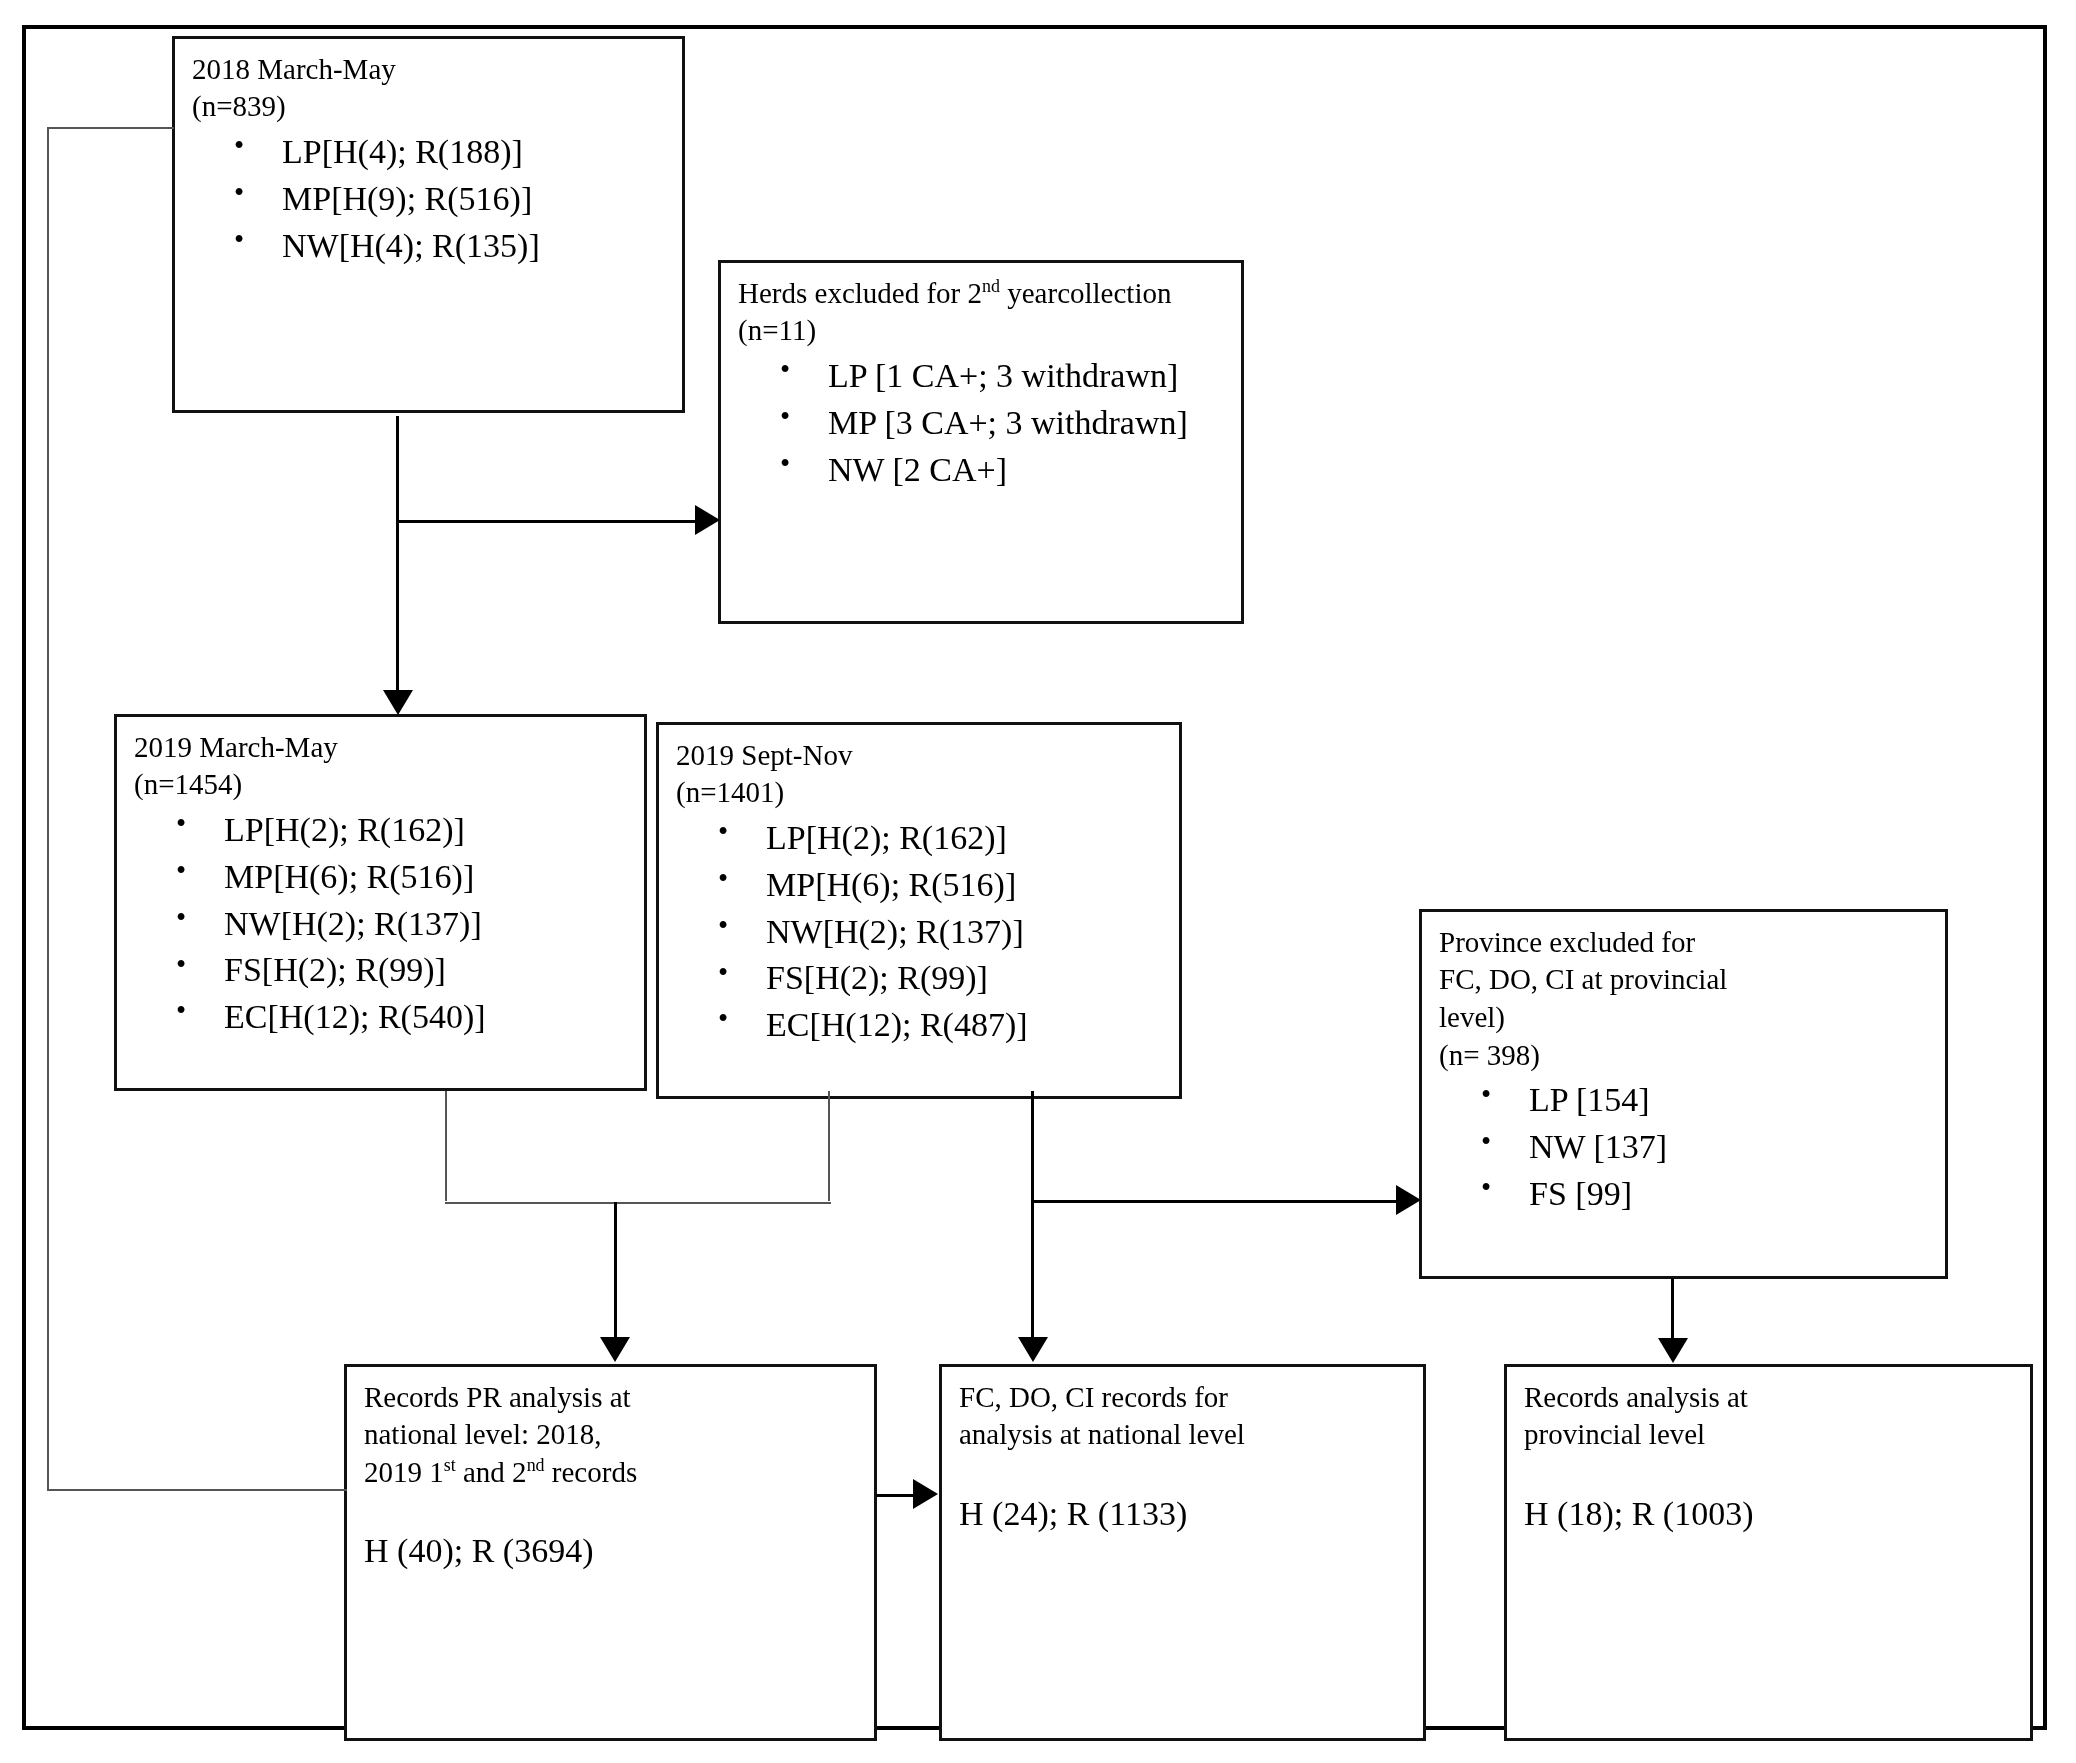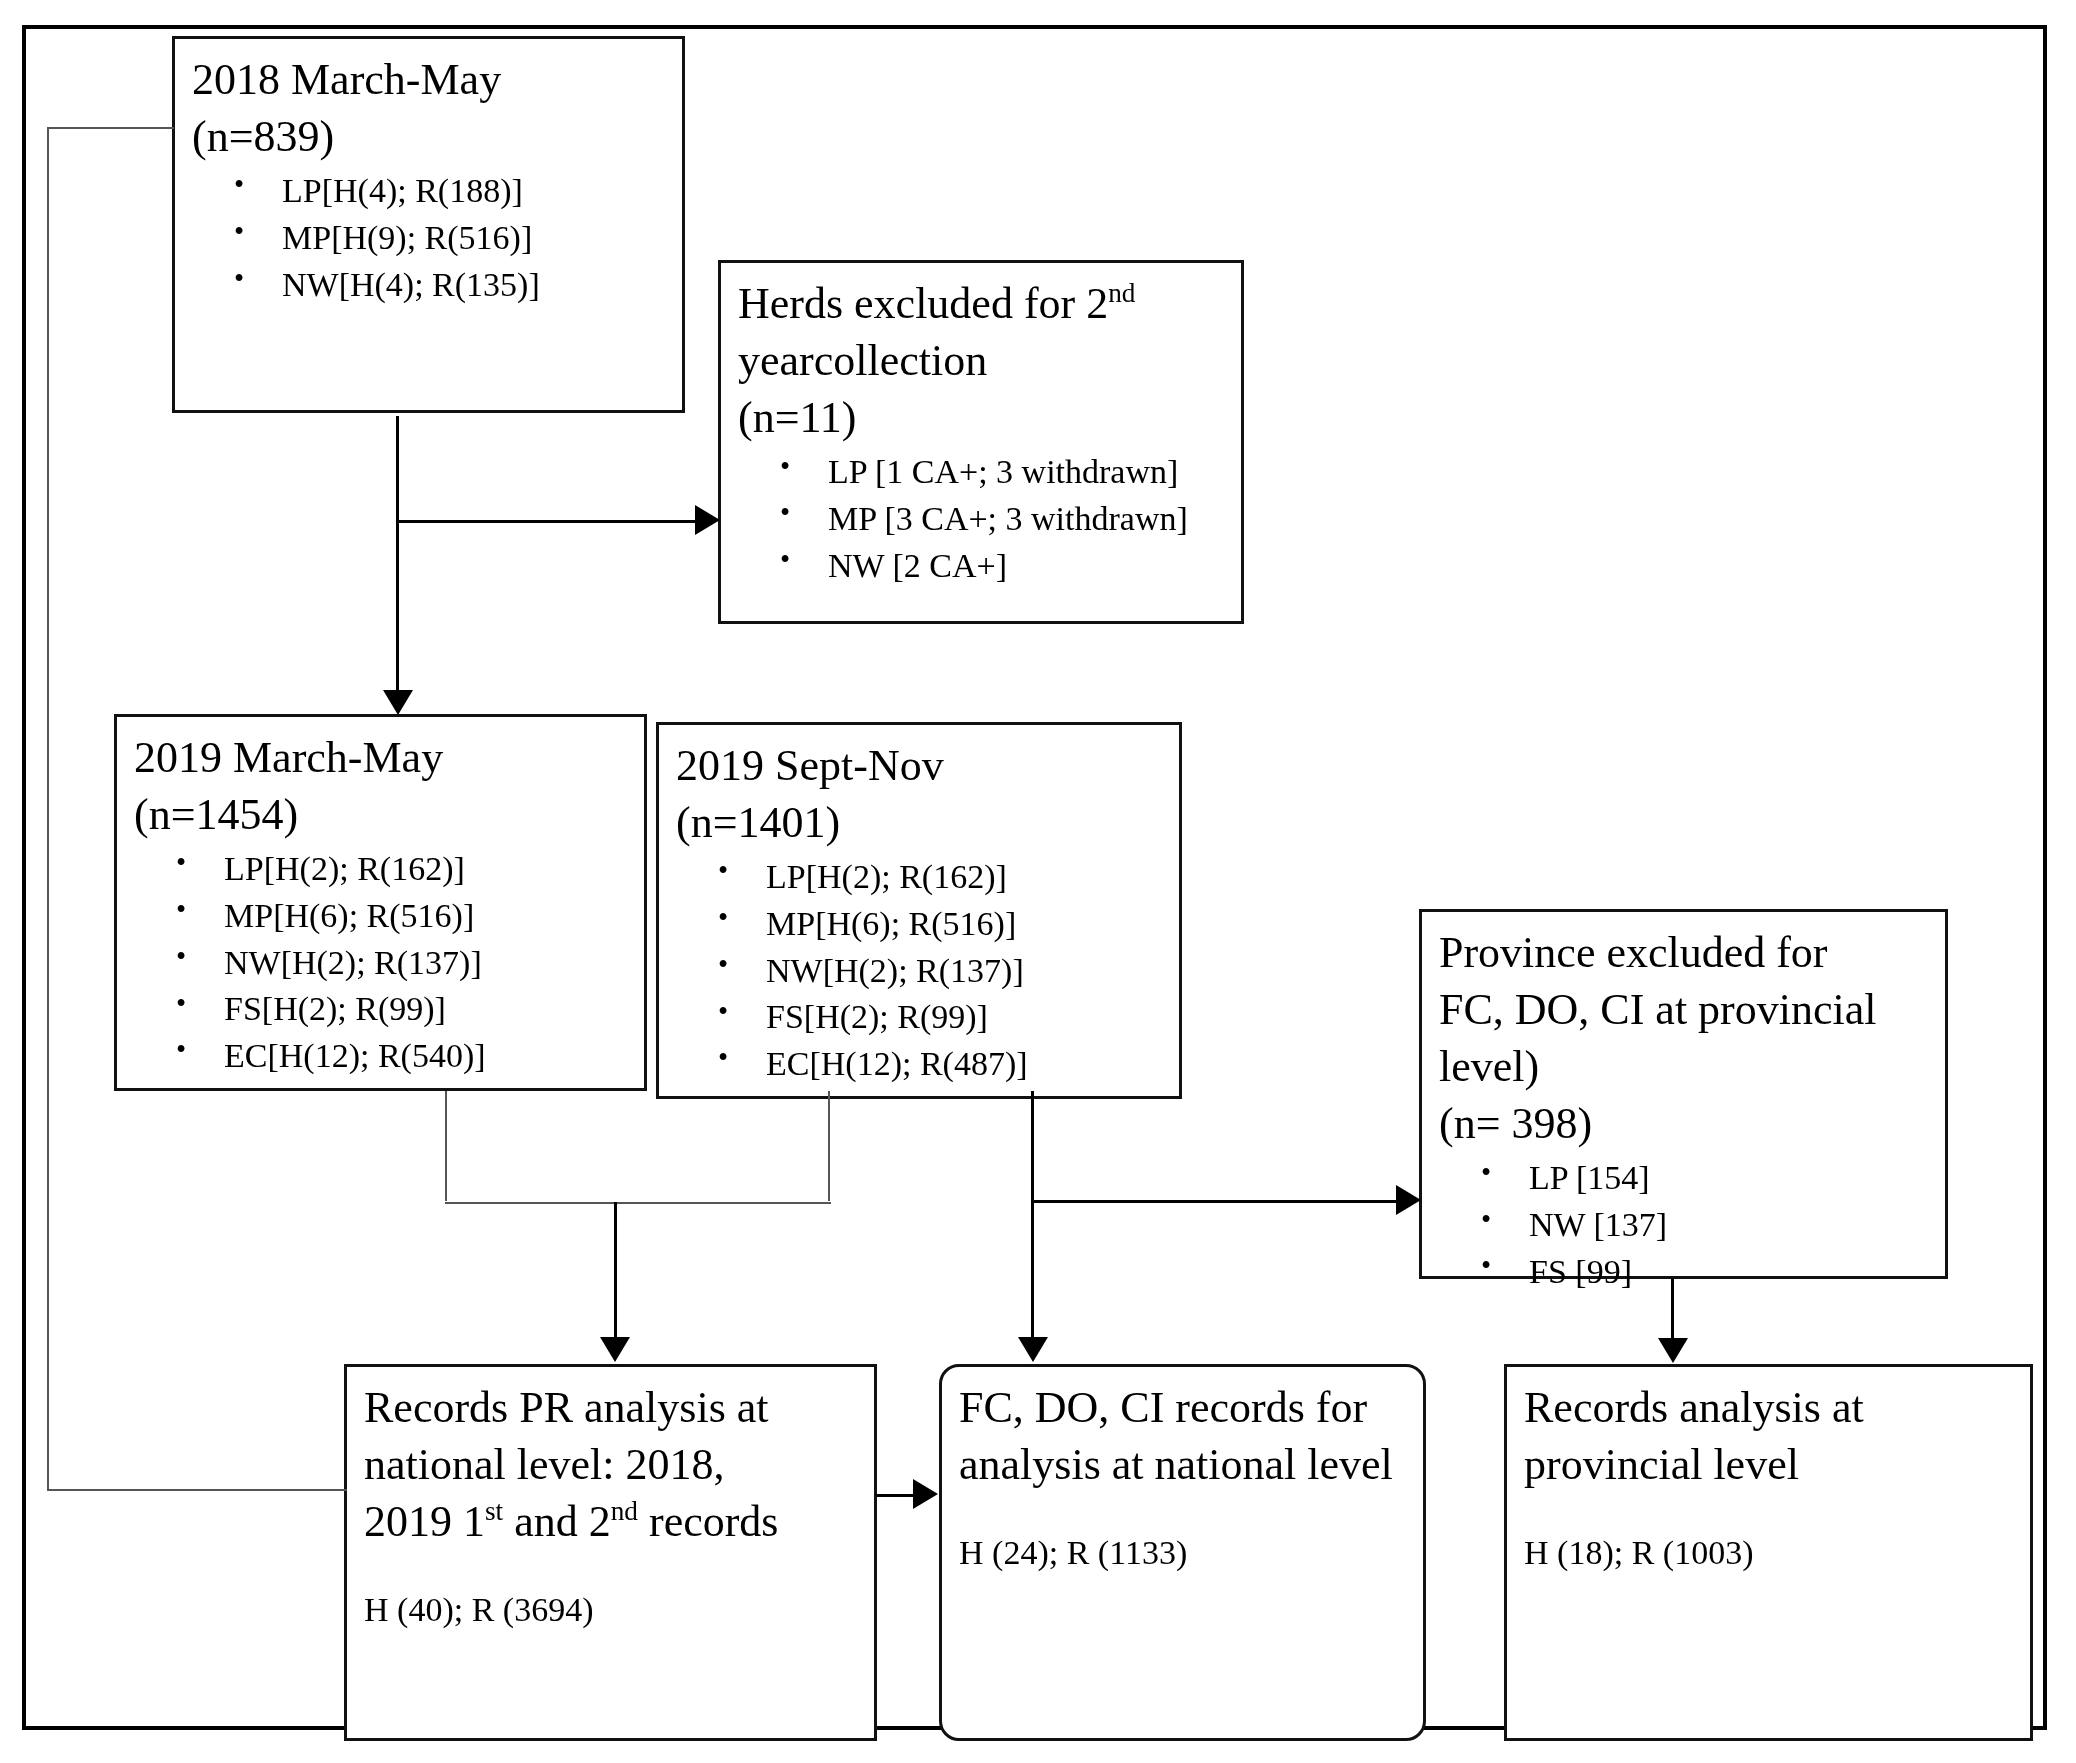--- a/index.html
+++ b/index.html
@@ -7,21 +7,21 @@
        font-family:"Liberation Serif","DejaVu Serif",serif;color:#000;}
   #stage{position:absolute;left:0;top:0;width:2077px;height:1763px;overflow:hidden;background:#fff;}
 
   
   .frame{position:absolute;left:22px;top:25px;width:2025px;height:1705px;
          border:4.5px solid #000;box-sizing:border-box;}
 
   
   .node{position:absolute;box-sizing:border-box;background:#fff;
         border:3.2px solid #111; padding:11.7px 13px 6.5px 17px;}
-  .node .ttl{font-size:44px;line-height:1.30;white-space:pre-line;}
+  .node .ttl{font-size:29px;line-height:1.30;white-space:pre-line;}
   .node ul{margin:3.9px 0 0 0;padding:0 0 0 90px;list-style:none;}
   .node li{font-size:34px;line-height:1.30;position:relative;margin:0 0 2.6px 0;}
   .node li:before{content:"\2022";position:absolute;left:-48px;top:-2.6px;font-size:29px;line-height:1.3;}
   .node .blk{font-size:34px;line-height:1.30;margin-top:2.6px;white-space:pre-line;}
   .node .gap{height:35px;}
   sup{font-size:0.62em;vertical-align:super;line-height:0;}
 
   
   .vl{position:absolute;width:0;border-left:3.9px solid #000;}
   .hl{position:absolute;height:0;border-top:3.9px solid #000;}
@@ -98,21 +98,21 @@
   </div>
 
   <div class="node" style="left:344px;top:1364px;width:533px;height:377px;">
     <div class="ttl"><span style="white-space:pre-line;">Records PR analysis at
 national level: 2018,
 2019 1</span><sup>st</sup><span> and 2</span><sup>nd</sup><span> records</span></div>
     <div class="gap"></div>
     <div class="blk">H (40); R (3694)</div>
   </div>
 
-  <div class="node" style="left:939px;top:1364px;width:487px;height:377px;border-radius:20px;">
+  <div class="node" style="left:939px;top:1364px;width:487px;height:377px;">
     <div class="ttl">FC, DO, CI records for
 analysis at national level</div>
     <div class="gap"></div>
     <div class="blk">H (24); R (1133)</div>
   </div>
 
   <div class="node" style="left:1504px;top:1364px;width:529px;height:377px;">
     <div class="ttl">Records analysis at
 provincial level</div>
     <div class="gap"></div>

